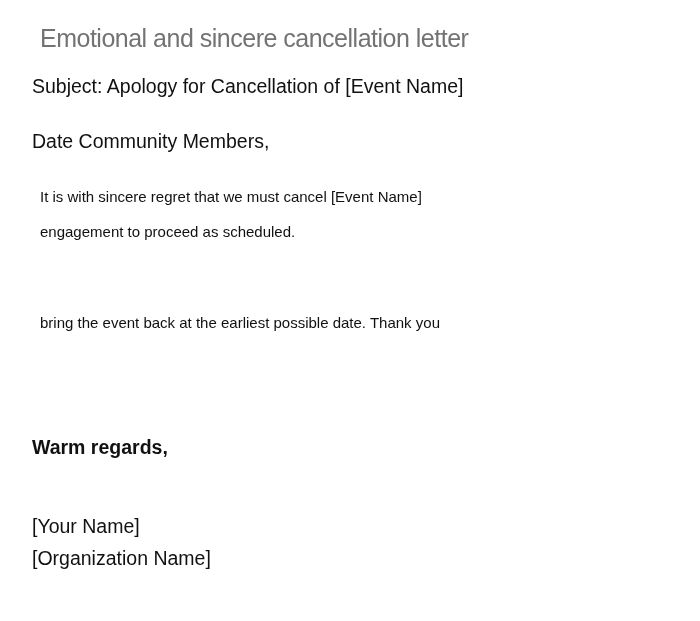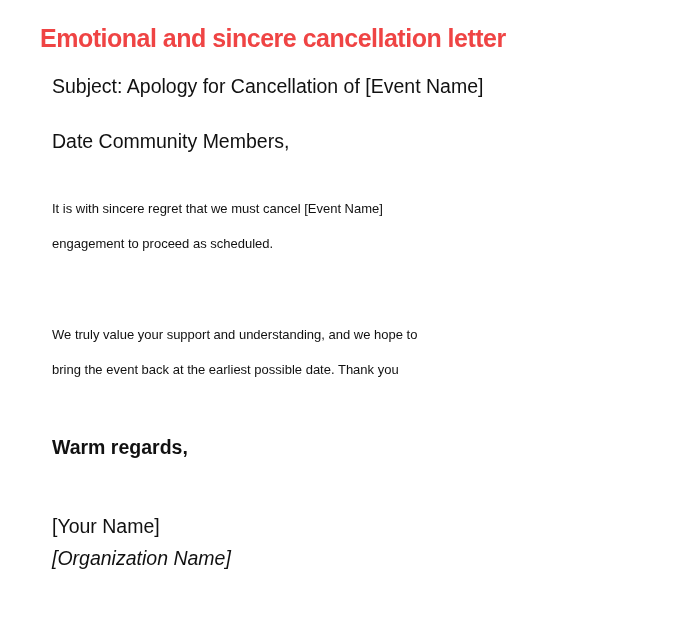--- a/index.html
+++ b/index.html
@@ -17,40 +17,40 @@
     .page {
       position: relative;
       padding: 0 40px;
     }
     .title {
       position: absolute;
       left: 40px;
       top: 24px;
       margin: 0;
       font-size: 25px;
-      font-weight: bold;
+      font-weight: normal;
       letter-spacing: -0.5px;
-      color: #ef4444;
+      color: #737373;
       white-space: nowrap;
     }
     .line {
       position: absolute;
-      left: 52px;
+      left: 32px;
       margin: 0;
       font-size: 19.5px;
       line-height: 35px;
       color: #111111;
       white-space: nowrap;
     }
     .para {
       position: absolute;
       left: 40px;
       width: 610px;
-      margin: 12px;
-      font-size: 13px;
+      margin: 0;
+      font-size: 15px;
       line-height: 35px;
       color: #111111;
     }
     .para span { display: block; white-space: nowrap; }
   </style>
 </head>
 <body>
 
 <div class="page">
   <h1 class="title">Emotional and sincere cancellation letter</h1>
@@ -58,22 +58,21 @@
   <p class="line" style="top:69px;">Subject: Apology for Cancellation of [Event Name]</p>
 
   <p class="line" style="top:124px;">Date Community Members,</p>
 
   <div class="para" style="top:179px;">
     <span>It is with sincere regret that we must cancel [Event Name]</span>
     <span>engagement to proceed as scheduled.</span>
   </div>
 
   <div class="para" style="top:305px;">
-    <span>We truly value your support and understanding, and we hope to</span>
     <span>bring the event back at the earliest possible date. Thank you</span>
   </div>
 
   <p class="line" style="top:430px;font-weight:bold;">Warm regards,</p>
 
   <p class="line" style="top:485px;margin-top:24px;">[Your Name]</p>
 
-  <p class="line" style="top:541px;font-style:italic;">[Organization Name]</p>
+  <p class="line" style="top:541px;">[Organization Name]</p>
 </div>
 
 </body></html>

